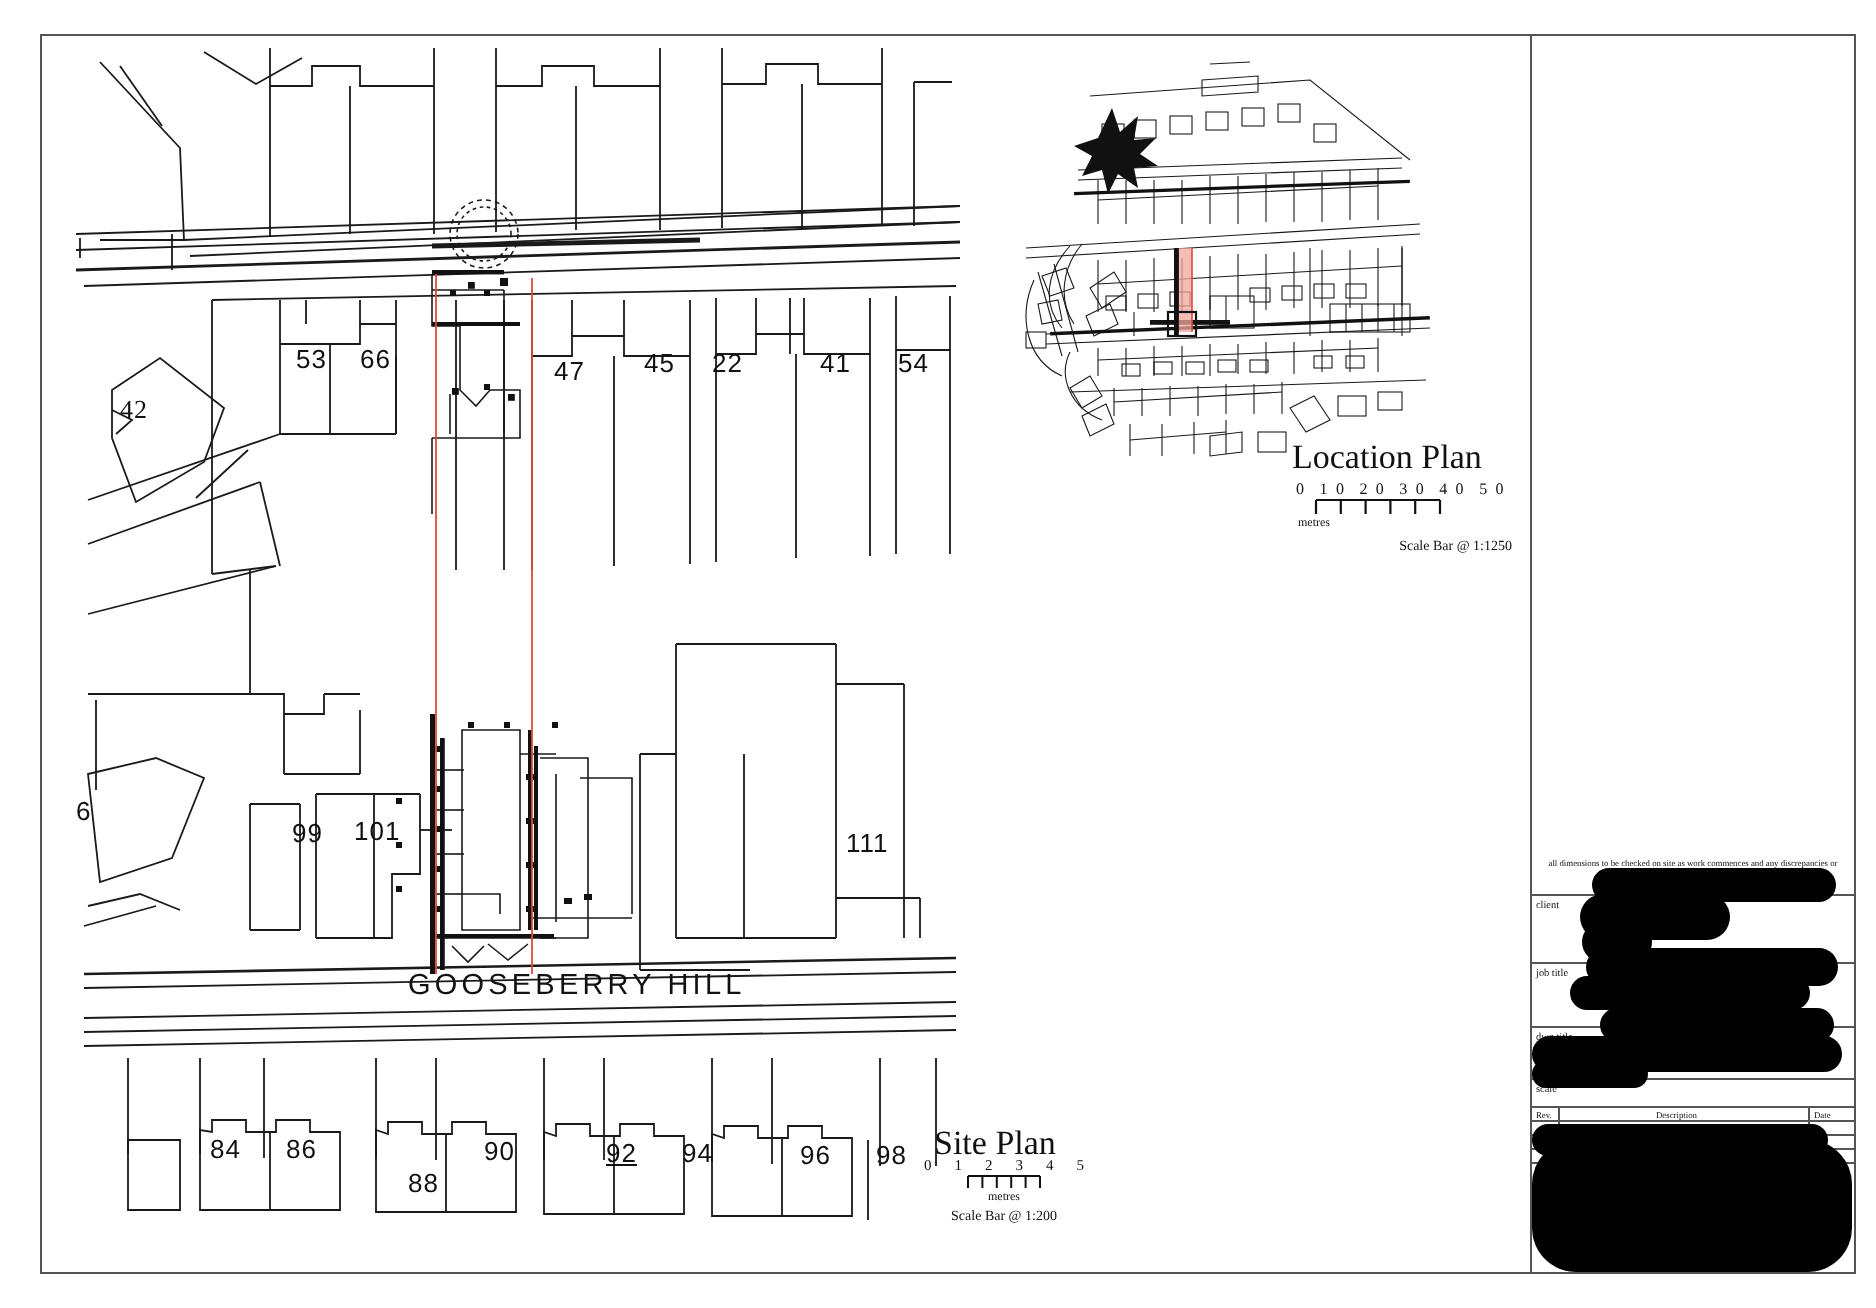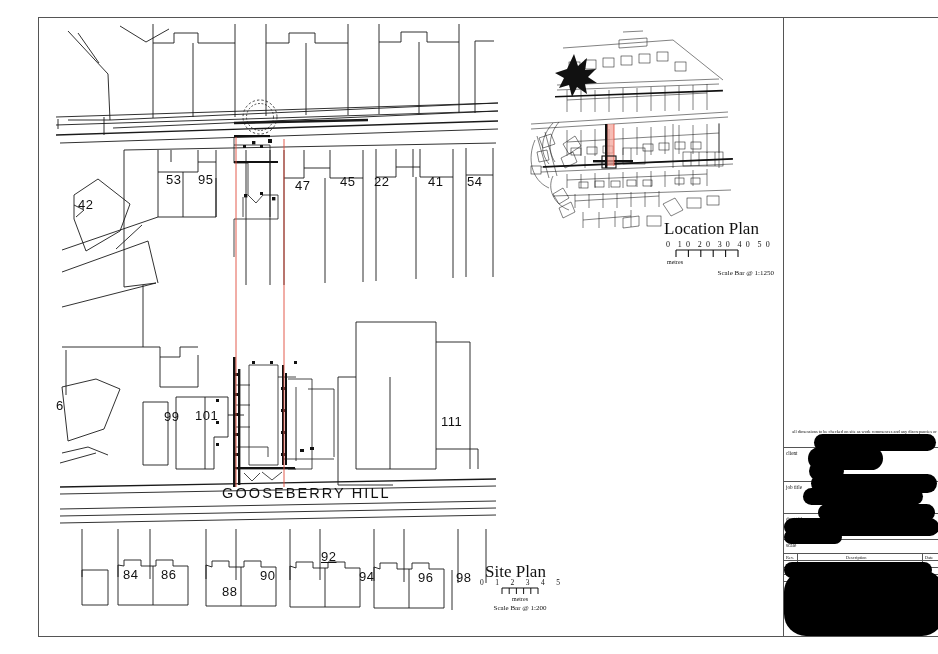--- a/index.html
+++ b/index.html
@@ -1,18 +1,18 @@
 <!DOCTYPE html>
 <html><head>
 <meta charset="utf-8">
 <style>
   html,body{margin:0;padding:0;background:#ffffff;}
   body{width:938px;height:654px;overflow:hidden;
        font-family:"Liberation Sans",sans-serif;color:#111;}
-  #sheet{position:relative;width:848px;height:654px;background:#fff;margin-left:18px;}
+  #sheet{position:relative;width:848px;height:654px;background:#fff;}
 
   
   .frame{position:absolute;border:1.6px solid #555;box-sizing:border-box;}
   #outer-frame{left:20px;top:17px;width:908px;height:620px;}
   #divider{position:absolute;left:765px;top:17px;width:0;height:620px;
            border-left:1.6px solid #555;}
 
   
   .canvas{position:absolute;}
   .canvas svg{display:block;overflow:visible;}
@@ -275,39 +275,39 @@
     </g>
 
     <g fill="none" stroke="#1a1a1a" stroke-width="0.8">
       <circle cx="222" cy="100" r="17" stroke-dasharray="2.4 2.1"></circle>
       <circle cx="222" cy="100" r="13.5" stroke-dasharray="1.8 1.8"></circle>
     </g>
   </svg>
   </div>
 
   <div class="pnum" style="left:148px;top:172px;">53</div>
-  <div class="pnum" style="left:180px;top:172px;">95</div>
+  <div class="pnum" style="left:180px;top:172px;">66</div>
   <div class="pnum" style="left:277px;top:178px;">47</div>
   <div class="pnum" style="left:322px;top:174px;text-align:center;">45</div>
   <div class="pnum" style="left:356px;top:174px;">22</div>
   <div class="pnum" style="left:410px;top:174px;">41</div>
   <div class="pnum" style="left:449px;top:174px;">54</div>
 
-  <div class="pnum" style="left:60px;top:197px;">42</div>
+  <div class="pnum" style="left:60px;top:197px;font-family:Liberation Serif, serif;">42</div>
   <div class="pnum" style="left:38px;top:398px;">6</div>
 
   <div class="pnum" style="left:146px;top:409px;">99</div>
   <div class="pnum" style="left:177px;top:408px;">101</div>
   <div class="pnum" style="left:423px;top:414px;">111</div>
 
   <div class="pnum" style="left:105px;top:567px;">84</div>
   <div class="pnum" style="left:143px;top:567px;">86</div>
   <div class="pnum" style="left:204px;top:584px;">88</div>
   <div class="pnum" style="left:242px;top:568px;">90</div>
-  <div class="pnum" style="left:303px;top:549px;text-decoration:underline;">92</div>
+  <div class="pnum" style="left:303px;top:569px;text-decoration:underline;">92</div>
   <div class="pnum" style="left:341px;top:569px;">94</div>
   <div class="pnum" style="left:400px;top:570px;">96</div>
   <div class="pnum" style="left:438px;top:570px;">98</div>
 
   <div class="streetname" style="left:204px;top:485px;text-align:right;">GOOSEBERRY HILL</div>
 
   <div class="plantitle" style="left:467px;top:562px;">Site Plan</div>
   <div class="sbwrap" style="left:462px;top:578px;width:80px;">
     <div class="sbnums" style="display: flex; justify-content: space-between;">
       <span>0</span>

